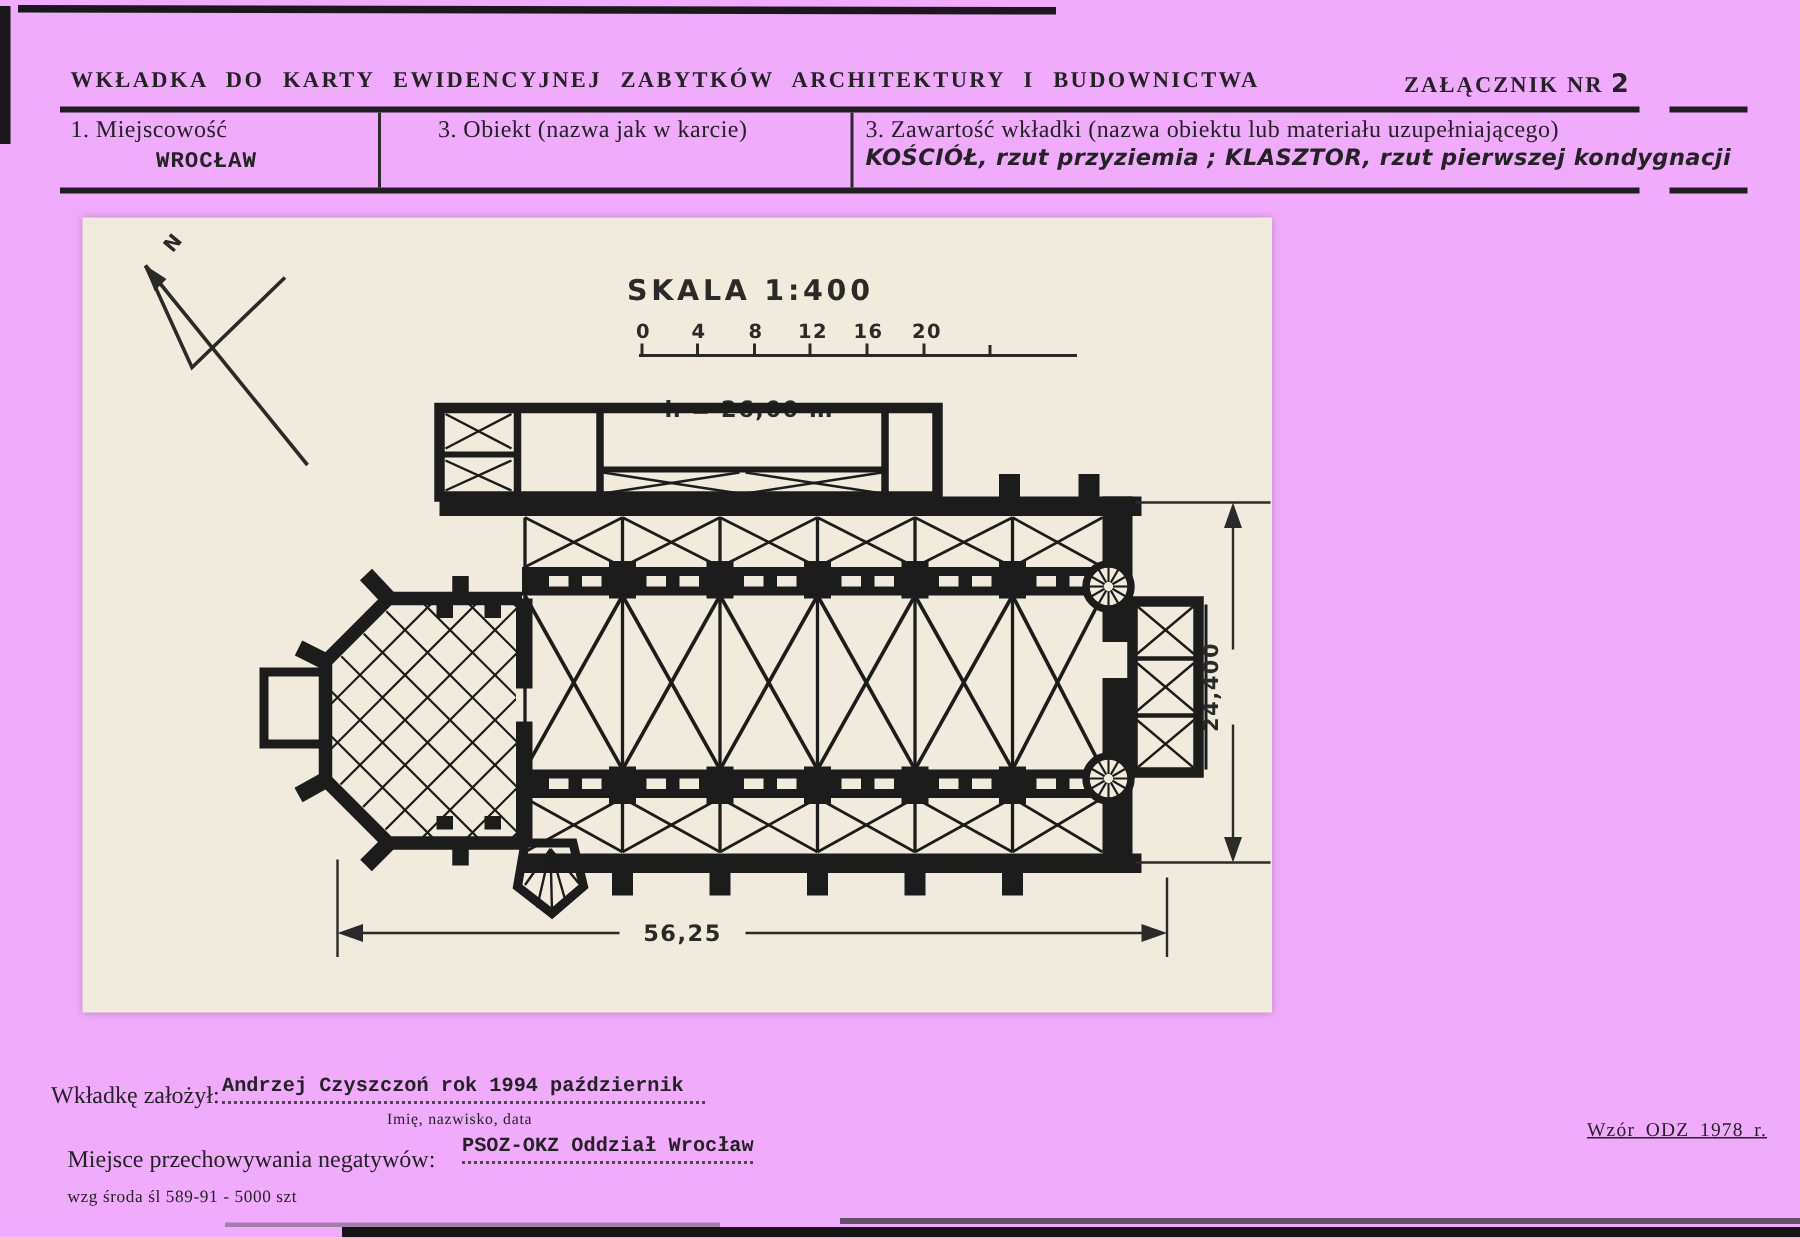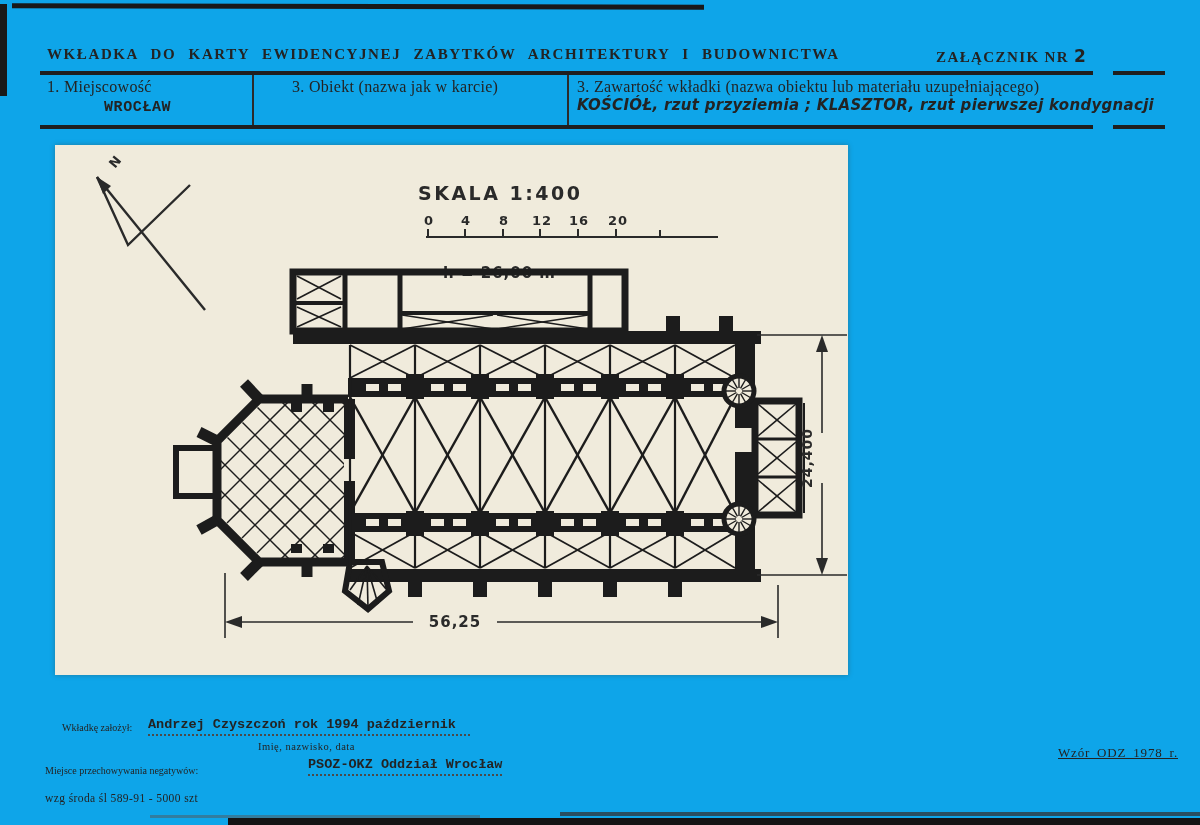--- a/index.html
+++ b/index.html
@@ -1,18 +1,18 @@
 <!DOCTYPE html>
 <html><head>
 <meta charset="utf-8">
 <style>
   html,body{margin:0;padding:0;}
   .page{
     position:relative; width:1200px; height:825px;
-    background:#0ea5e9; overflow:hidden;
+    background:#f0abfc; overflow:hidden;
     font-family:"Liberation Serif", serif; color:#232323;
   }
   .abs{position:absolute;}
   
   .edge-top{left:12px; top:4px; width:692px; height:5px; background:#191919; transform:rotate(0.12deg);}
   .edge-left{left:0; top:4px; width:7px; height:92px; background:#191919;}
   .edge-bottom1{left:228px; top:818px; width:972px; height:7px; background:#141414;}
   .edge-bottom2{left:560px; top:812px; width:640px; height:4px; background:#333; opacity:.75;}
   .edge-bottom3{left:150px; top:815px; width:330px; height:3px; background:#555; opacity:.5;}
   
@@ -33,25 +33,25 @@
   .f2-value{left:280px; top:100px; font-size:13.5px;}
   .hand-html{font-family:"DejaVu Sans", sans-serif; font-style:italic; font-weight:600; white-space:nowrap;}
   .f3-value{left:577px; top:96px; font-size:15px; letter-spacing:0.3px;}
   
   .photo{
     left:55px; top:145px; width:793px; height:530px;
     background:#f0ebdc; box-shadow:0 0 5px rgba(60,50,30,.35);
   }
   .photo svg{display:block; width:793px; height:530px;}
   
-  .founder-label{left:62px; top:722px; font-size:10px; white-space:nowrap;}
+  .founder-label{left:34px; top:722px; font-size:16px; white-space:nowrap;}
   .dotline{border-bottom:2px dotted #4a4a4a; padding-bottom:2px;}
   .founder-value{left:148px; top:717px; width:322px; font-size:13.5px;}
   .founder-sub{left:258px; top:741px; font-size:10.5px; letter-spacing:0.5px;}
-  .neg-label{left:45px; top:765px; font-size:10px; white-space:nowrap;text-align:center;}
+  .neg-label{left:45px; top:765px; font-size:16px; white-space:nowrap;text-align:center;}
   .neg-value{left:308px; top:757px; font-size:13.5px;}
   .print-note{left:45px; top:792px; font-size:11.5px; letter-spacing:0.4px; white-space:nowrap;}
   .form-note{left:1058px; top:745px; font-size:13px; letter-spacing:0.8px; word-spacing:3px; white-space:nowrap;text-decoration:underline;}
   
   .hand{font-family:"DejaVu Sans", sans-serif; font-weight:600; fill:#2a2a2a;}
   .t13{font-size:13px; letter-spacing:1px;}
   .t14{font-size:14px; letter-spacing:1px;}
   .t15{font-size:15px; letter-spacing:1px;}
   .t19{font-size:19px; letter-spacing:2.5px;}
 </style>

